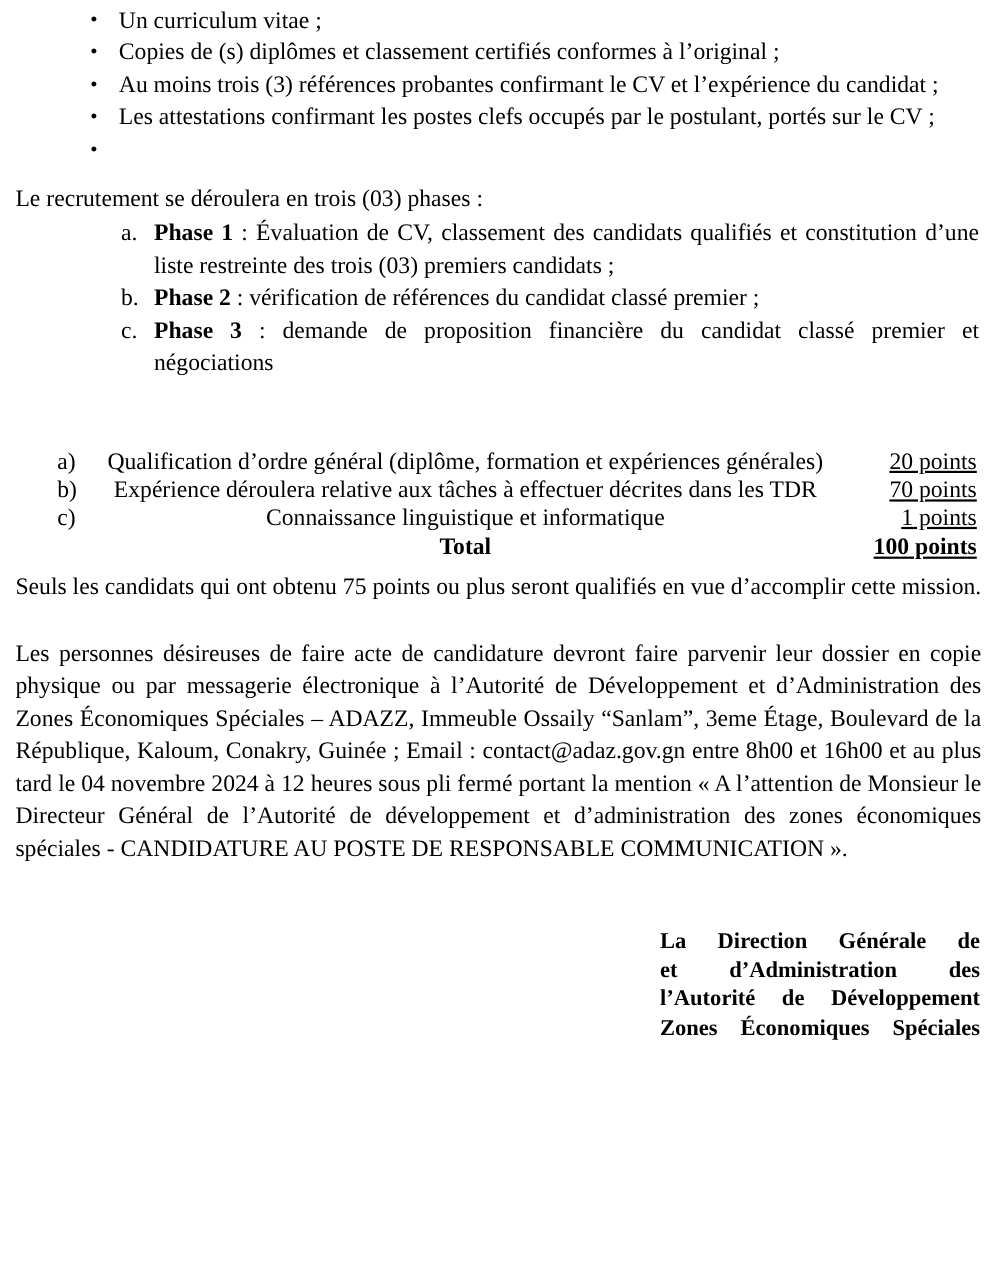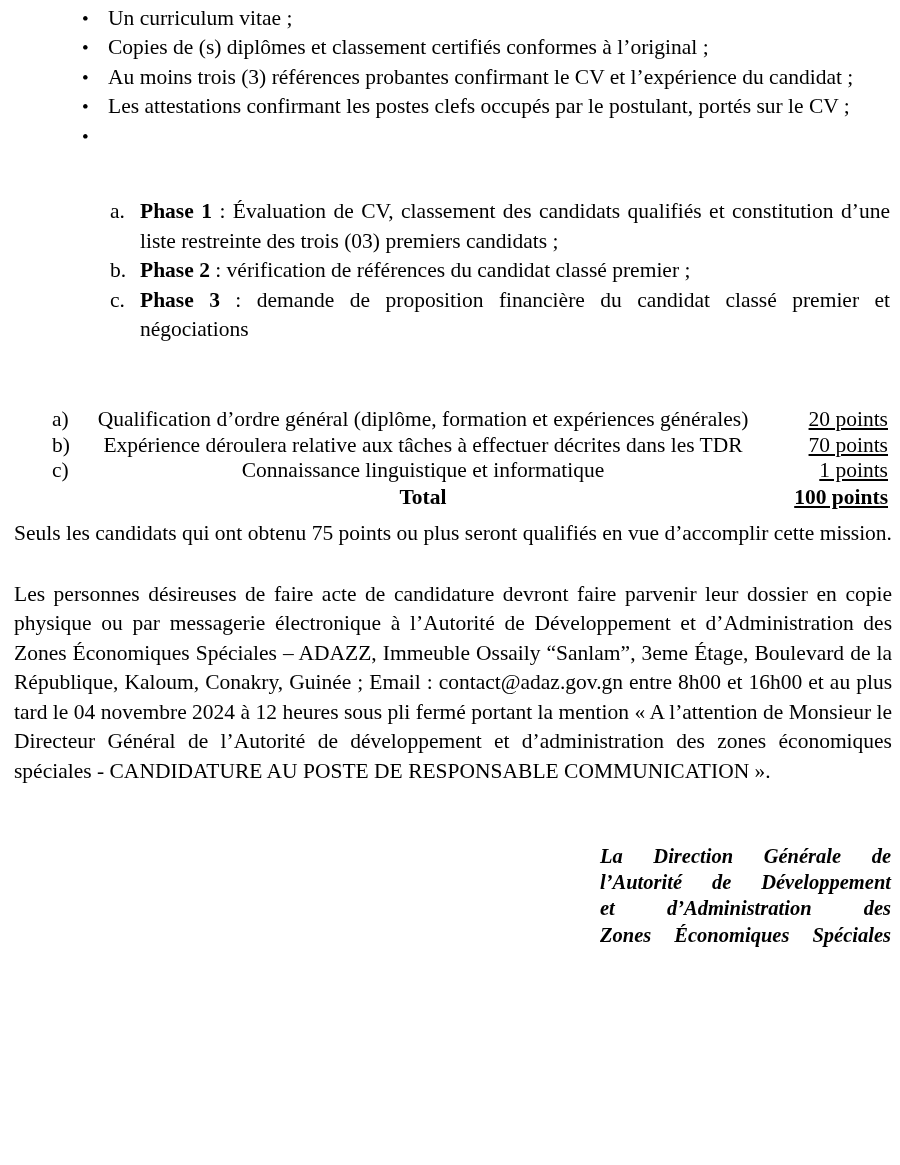--- a/index.html
+++ b/index.html
@@ -165,21 +165,20 @@
   .signature {
     position: absolute;
     left: 600px;
     top: 843px;
     width: 291px;
     font-size: 20.5px;
     line-height: 26.2px;
     font-weight: bold;
     text-align: justify;
     text-align-last: justify;
-    font-style: italic;
   }
   .signature .sig-line {
     display: block;
     text-align: justify;
     text-align-last: justify;
   }
   .signature .sig-line:last-child {
     text-align-last: justify;
   }
 </style>
@@ -203,20 +202,21 @@
     </li>
     <li>
       <span class="bullet-dot">•</span>
       <span>Les attestations confirmant les postes clefs occupés par le postulant, portés sur le CV ;</span>
     </li>
     <li>
       <span class="bullet-dot">•</span>
     </li>
   </ul>
 
+  <div class="phases-intro">Le recrutement se déroulera en trois (03) phases :</div>
 
   <ol class="phase-list">
     <li>
       <span class="phase-marker">a.</span>
       <span class="phase-name">Phase 1</span><span> : Évaluation de CV, classement des candidats qualifiés et constitution d’une liste restreinte des trois (03) premiers candidats ;</span>
     </li>
     <li>
       <span class="phase-marker">b.</span>
       <span class="phase-name">Phase 2</span><span> : vérification de références du candidat classé premier ;</span>
     </li>
@@ -251,18 +251,18 @@
       </tr>
     </tbody>
   </table>
 
   <div class="qual-note">Seuls les candidats qui ont obtenu 75 points ou plus seront qualifiés en vue d’accomplir cette mission.</div>
 
   <p class="closing-para"><span>Les personnes désireuses de faire acte de candidature devront faire parvenir leur dossier en copie physique ou par messagerie électronique à l’Autorité de Développement et d’Administration des Zones Économiques Spéciales – ADAZZ, Immeuble Ossaily “Sanlam”, 3eme Étage, Boulevard de la République, Kaloum, Conakry, Guinée ; Email : contact@adaz.gov.gn entre 8h00 et 16h00 et au plus tard le </span><b>04 novembre 2024 à 12 heures</b><span> sous pli fermé portant la mention « </span><b>A l’attention de Monsieur le Directeur Général de l’Autorité de développement et d’administration des zones économiques spéciales - CANDIDATURE AU POSTE DE RESPONSABLE COMMUNICATION</b><span> ».</span></p>
 
   <div class="signature">
     <span class="sig-line">La Direction Générale de</span>
+    <span class="sig-line">et d’Administration des</span>
     <span class="sig-line">l’Autorité de Développement</span>
-    <span class="sig-line">et d’Administration des</span>
     <span class="sig-line">Zones Économiques Spéciales</span>
   </div>
 
 </div>
 
 </body></html>

